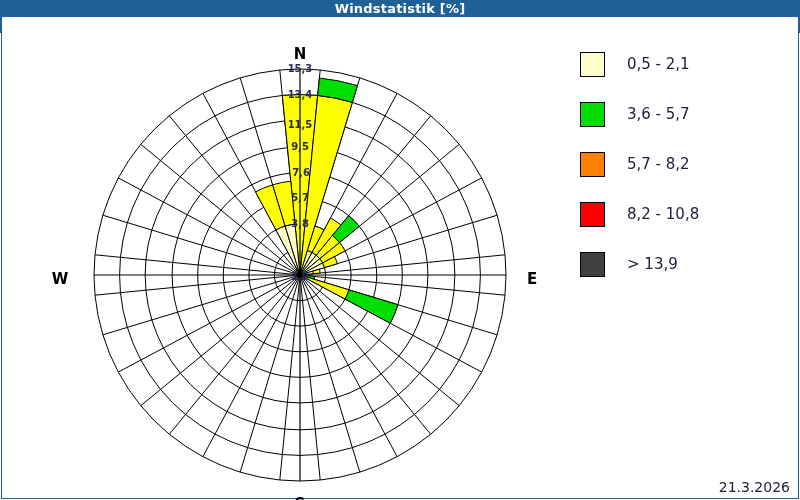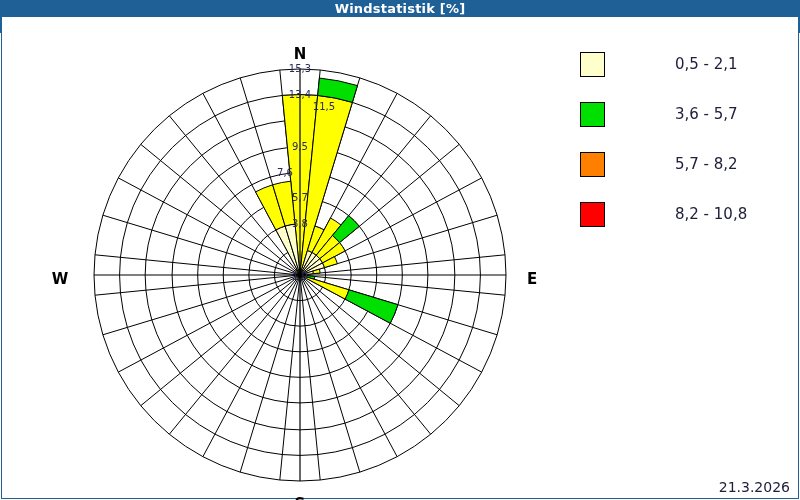--- a/index.html
+++ b/index.html
@@ -70,33 +70,33 @@
   #cl-e { left: 518px; top: 253px; }
   #cl-w { left: 46px; top: 253px; }
   
   .radial-label {
     position: absolute;
     font-size: 10px;
     color: #2a2a5a;
     text-align: center;
     width: 34px;
     background: transparent;
+    font-weight: bold;
   }
   
   #legend {
     position: absolute;
     left: 578px;
     top: 22px;
     width: 215px;
   }
   .legend-row {
     display: flex;
     align-items: center;
     height: 50px;
-    gap: 48px;
   }
   .legend-swatch {
     width: 25px;
     height: 25px;
     border: 1px solid #000000;
     box-sizing: border-box;
     flex: 0 0 auto;
   }
   .legend-text {
     margin-left: 22px;
@@ -204,23 +204,23 @@
 
       <div class="compass-label" id="cl-n">N</div>
       <div class="compass-label" id="cl-s">S</div>
       <div class="compass-label" id="cl-e">E</div>
       <div class="compass-label" id="cl-w">W</div>
 
       <div id="radial-labels">
           <div class="radial-label" style="left: 281px; top: 226.418px; margin-top: 28px;">1,9</div>
           <div class="radial-label" style="left: 281px; top: 200.837px;">3,8</div>
           <div class="radial-label" style="left: 281px; top: 175.255px;">5,7</div>
-          <div class="radial-label" style="left: 266px; top: 149.673px;">7,6</div>
+          <div class="radial-label" style="left: 282px; top: 149.673px;">7,6</div>
           <div class="radial-label" style="left: 281px; top: 124.092px;">9,5</div>
-          <div class="radial-label" style="left: 281px; top: 84px; margin-left: 24px;">11,5</div>
+          <div class="radial-label" style="left: 281px; top: 102px;">11,5</div>
           <div class="radial-label" style="left: 281px; top: 71.5817px;">13,4</div>
           <div class="radial-label" style="left: 281px; top: 46px;">15,3</div>
         </div>
     </div>
 
     <div id="legend">
         <div class="legend-row">
           <div class="legend-swatch" style="background: rgb(255, 255, 204);"></div>
           <div class="legend-text">0,5 - 2,1</div>
         </div>
@@ -229,18 +229,22 @@
           <div class="legend-text">3,6 - 5,7</div>
         </div>
         <div class="legend-row">
           <div class="legend-swatch" style="background: rgb(255, 128, 0);"></div>
           <div class="legend-text">5,7 - 8,2</div>
         </div>
         <div class="legend-row">
           <div class="legend-swatch" style="background: rgb(255, 0, 0);"></div>
           <div class="legend-text">8,2 - 10,8</div>
         </div>
+        <div class="legend-row">
+          <div class="legend-swatch" style="background: rgb(64, 64, 64);"></div>
+          <div class="legend-text">&gt; 13,9</div>
+        </div>
       </div>
 
     <div id="footer-date">21.3.2026</div>
 
   </div>
 </div>
 
 </body></html>

